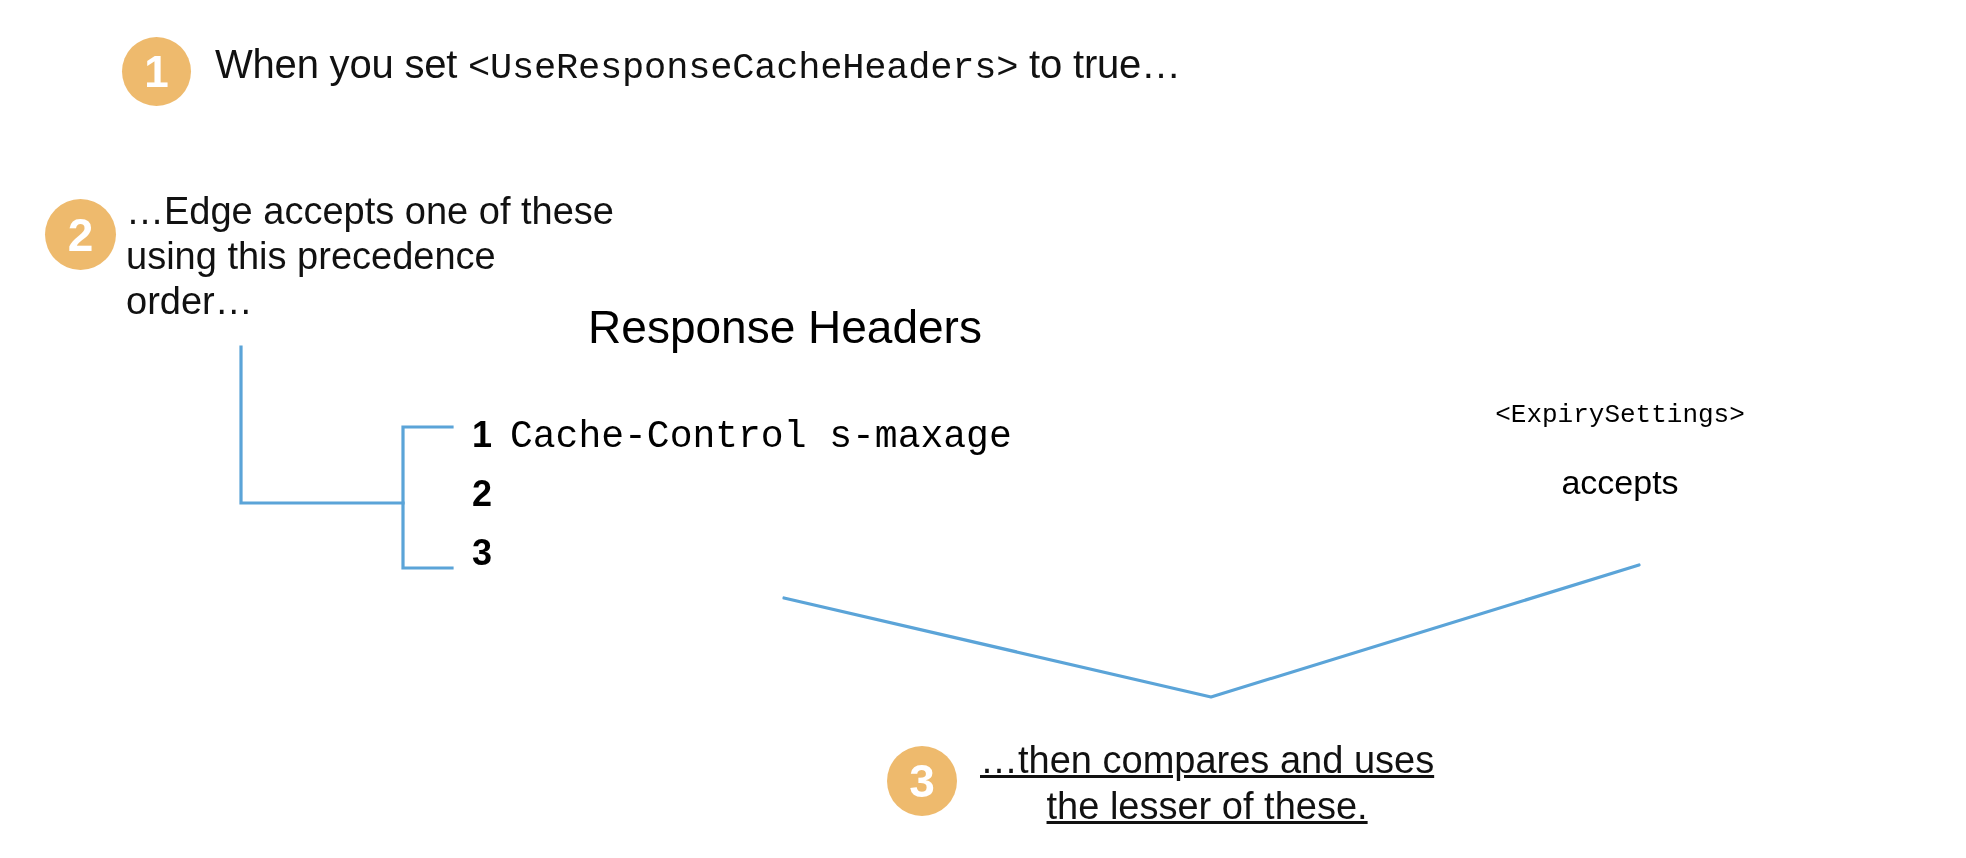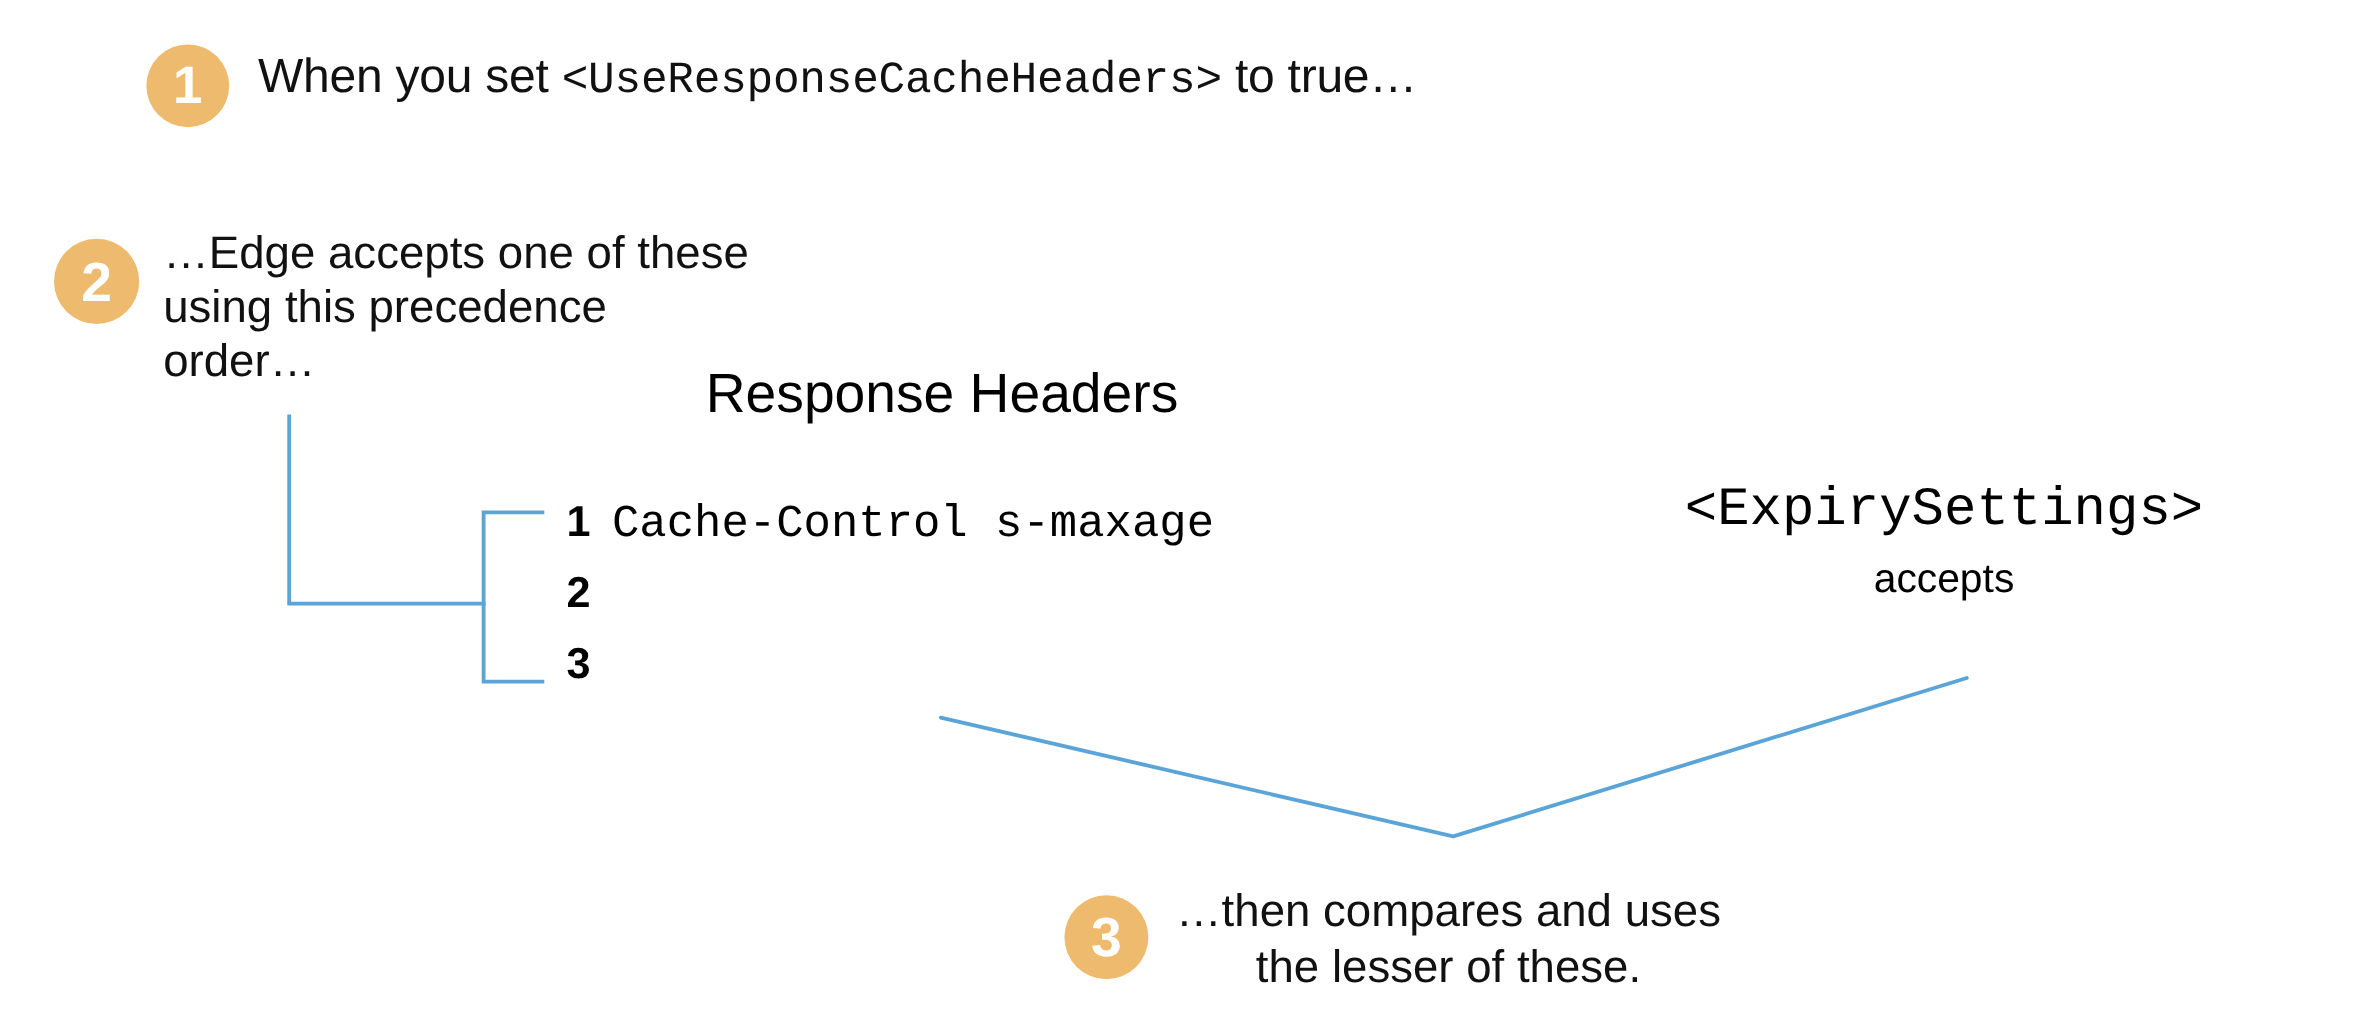--- a/index.html
+++ b/index.html
@@ -57,31 +57,32 @@
     left: 215px;
     top: 42px;
     font-size: 40px;
     letter-spacing: -0.2px;
   }
   #step1-text .mono {
     font-family: "Liberation Mono", "DejaVu Sans Mono", monospace;
     font-size: 37px;
   }
   #step2-text {
-    left: 136px;
+    left: 126px;
     top: 189px;
     font-size: 38px;
     line-height: 1.18;
   }
   #step3-text {
     left: 980px;
     top: 738px;
     font-size: 38px;
     line-height: 1.2;
     text-align: center;
+    text-decoration: underline;
   }
 
   
   .col-heading {
     position: absolute;
     font-family: "Liberation Sans", sans-serif;
     font-size: 46px;
     color: #000000;
     text-align: center;
     white-space: nowrap;
@@ -113,21 +114,21 @@
   }
 
   
   #policy-element-name {
     position: absolute;
     left: 1320px;
     top: 400px;
     width: 600px;
     text-align: center;
     font-family: "Liberation Mono", "DejaVu Sans Mono", monospace;
-    font-size: 45px;
+    font-size: 26px;
     white-space: nowrap;
   }
   #policy-element-label {
     position: absolute;
     left: 1320px;
     top: 463px;
     width: 600px;
     text-align: center;
     font-family: "Liberation Sans", sans-serif;
     font-size: 34px;

